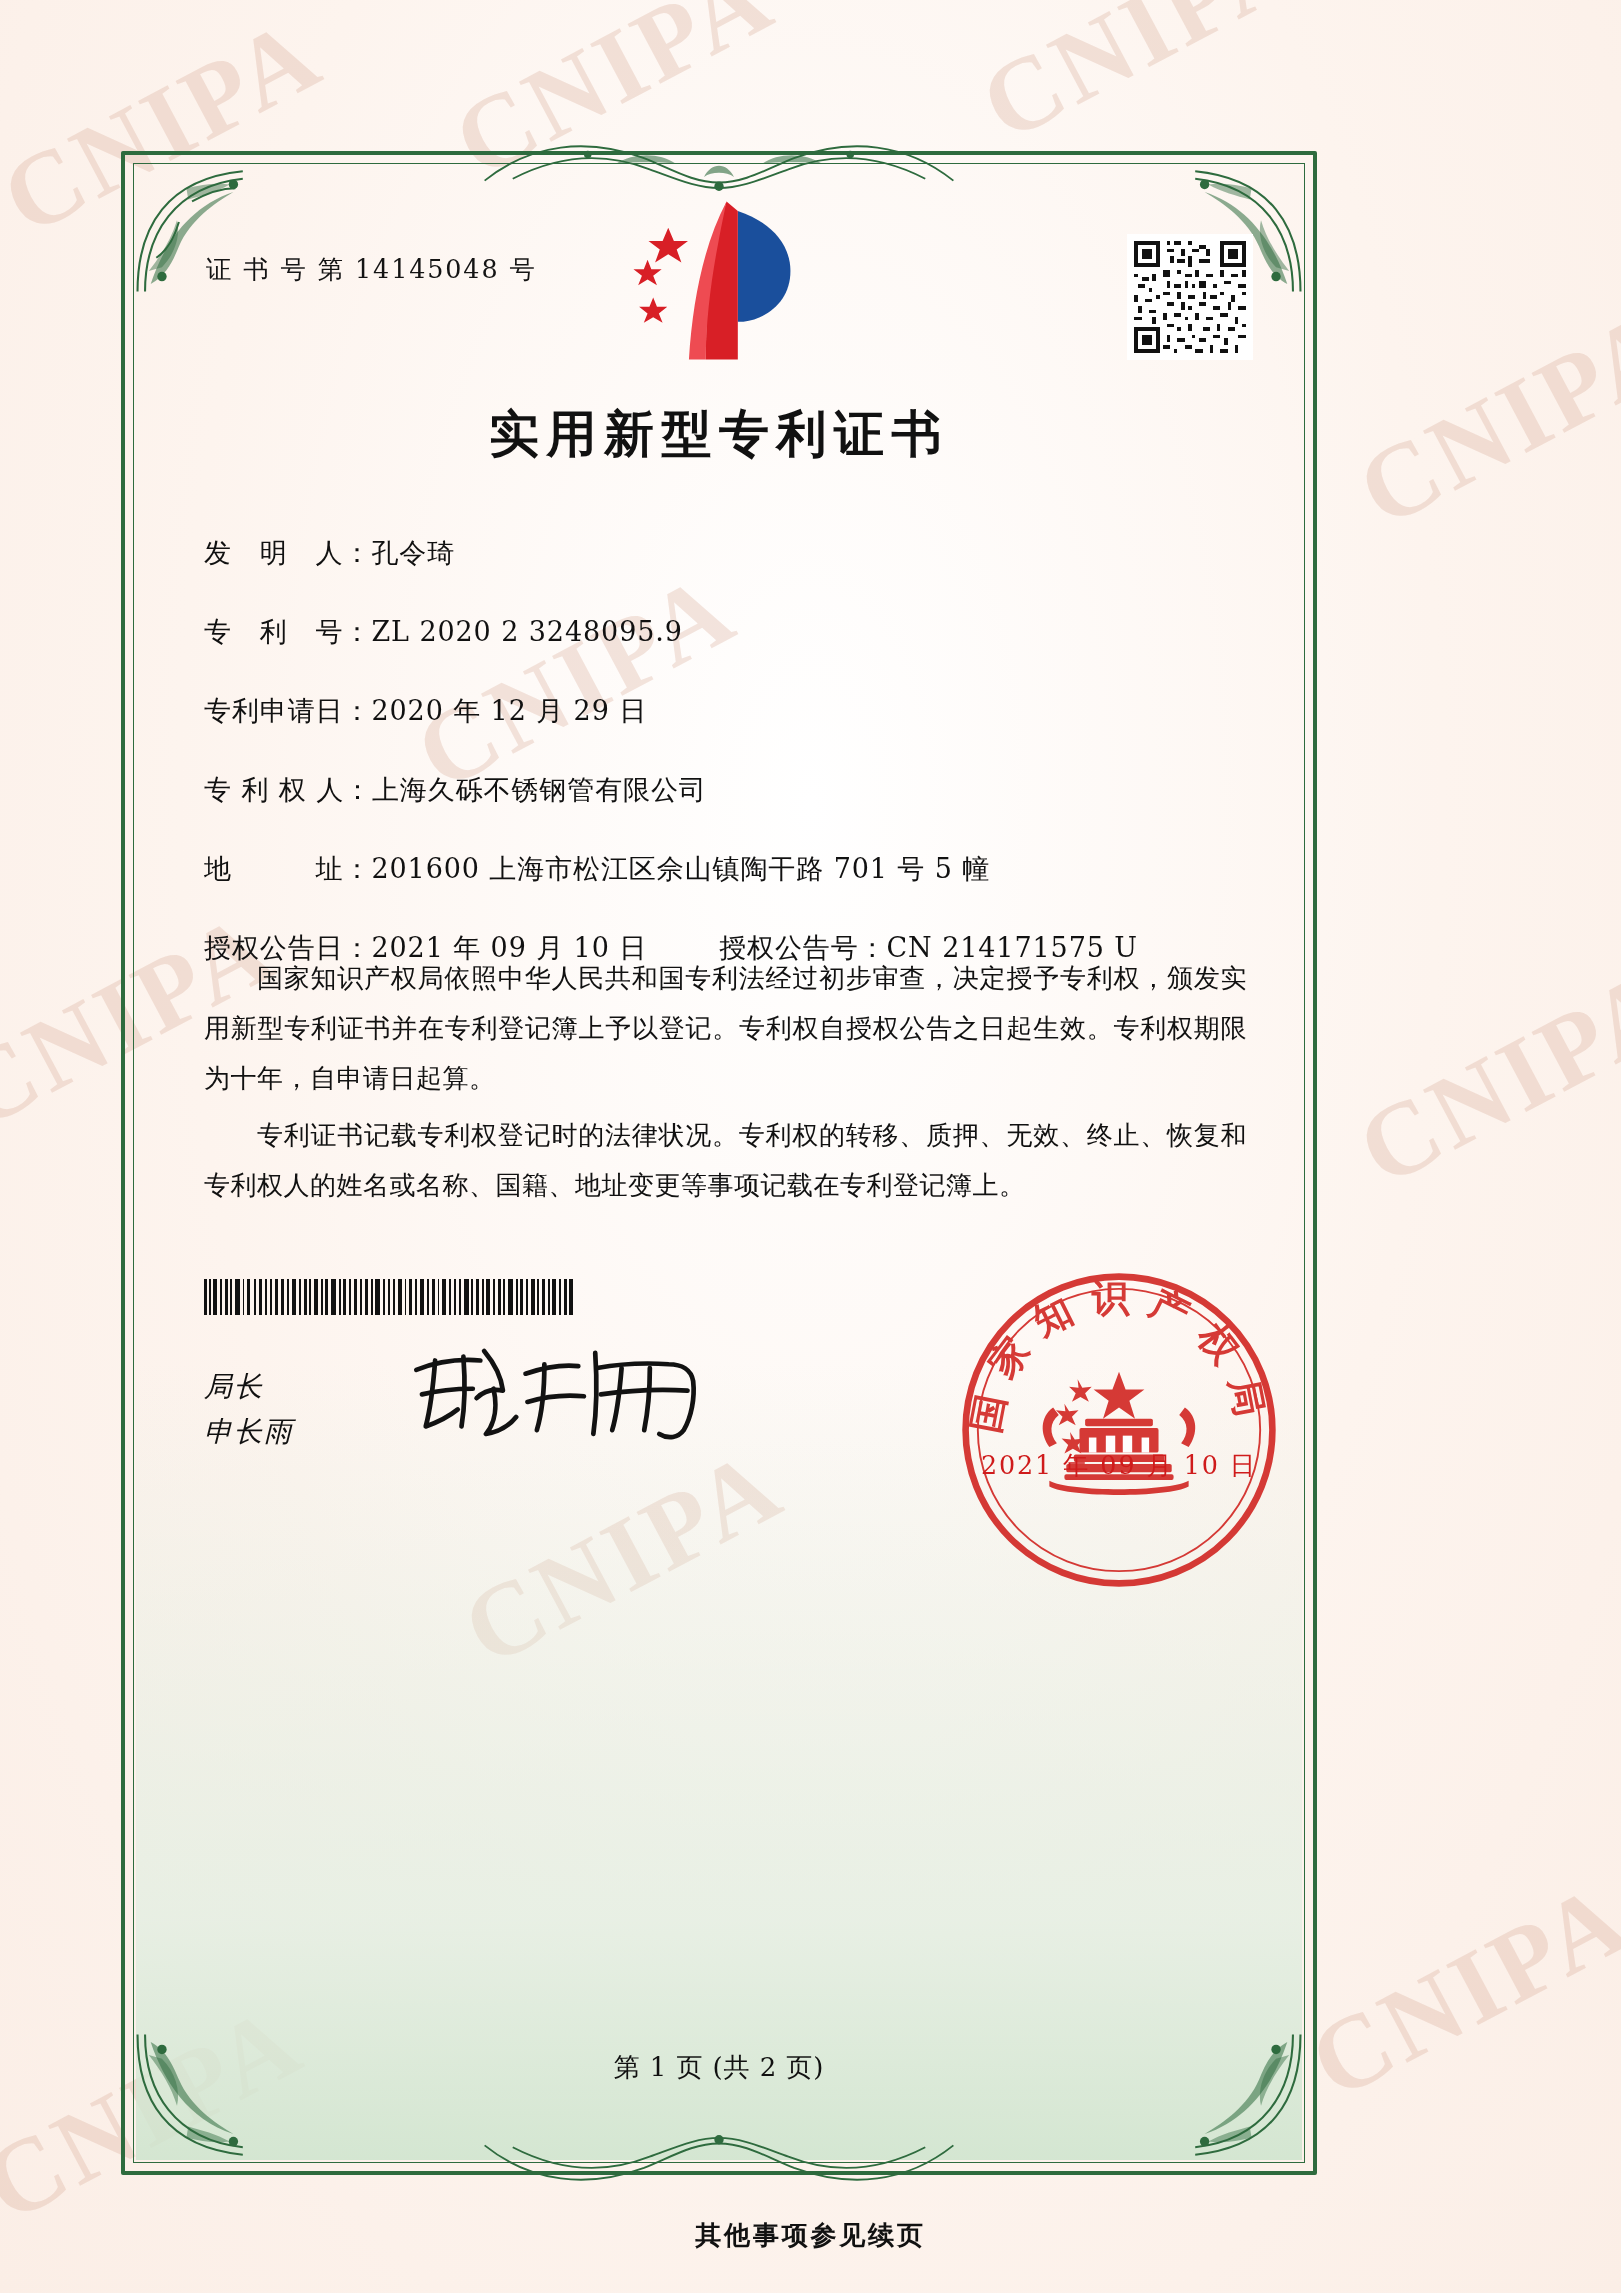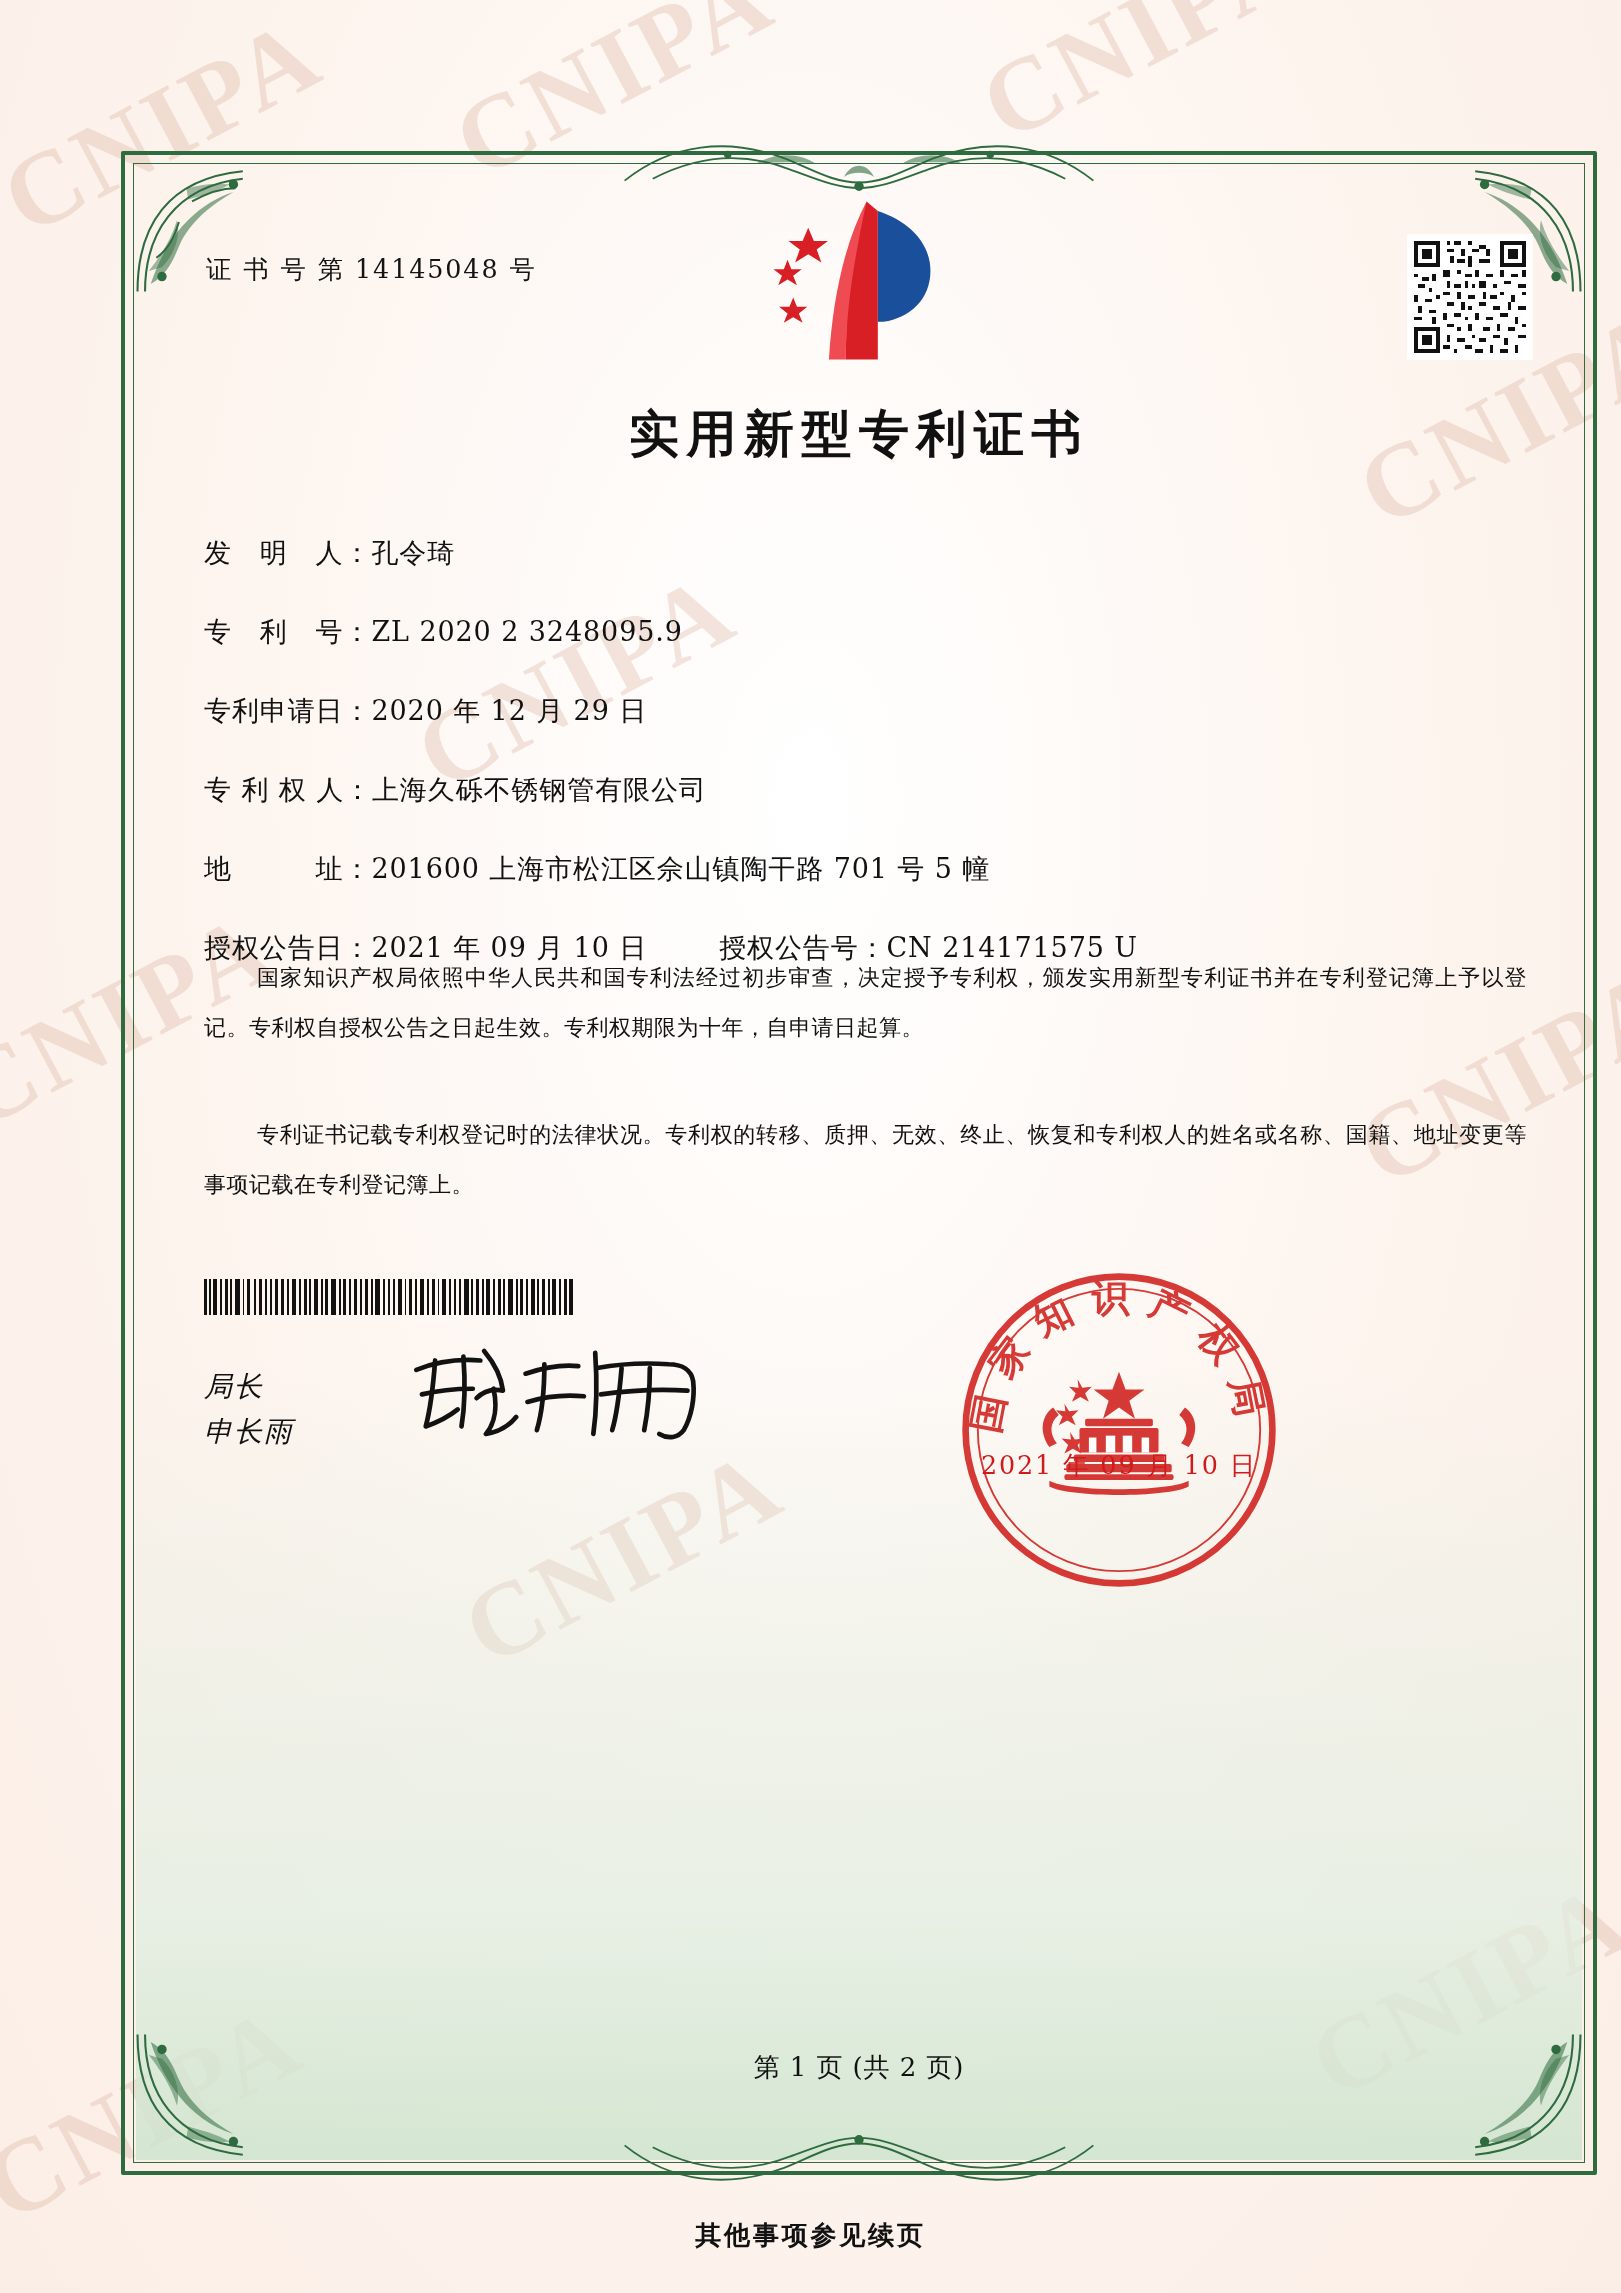--- a/index.html
+++ b/index.html
@@ -36,21 +36,21 @@
     transform-origin: center center;
     user-select: none;
     pointer-events: none;
   }
 
   
   #frame {
     position: absolute;
     left: 121px;
     top: 151px;
-    width: 1476px;
+    width: 1196px;
     height: 2024px;
   }
   .border-outer {
     position: absolute;
     inset: 0;
     border: 4.7px solid #2e6b3e;
     border-radius: 1.9px;
   }
   .border-inner {
     position: absolute;
@@ -165,21 +165,21 @@
   }
   .field-row.two-col .second-label {
     display: inline-block;
     margin-left: 72px;
   }
 
   .para {
     position: absolute;
     left: 83px;
     right: 70px;
-    font-size: 22px;
+    font-size: 26px;
     line-height: 50px;
     color: #111;
     text-align: justify;
     text-indent: 53px;
     letter-spacing: 0.5px;
   }
   #para1 { top: 802px; }
   #para2 { top: 959px; }
 
   

